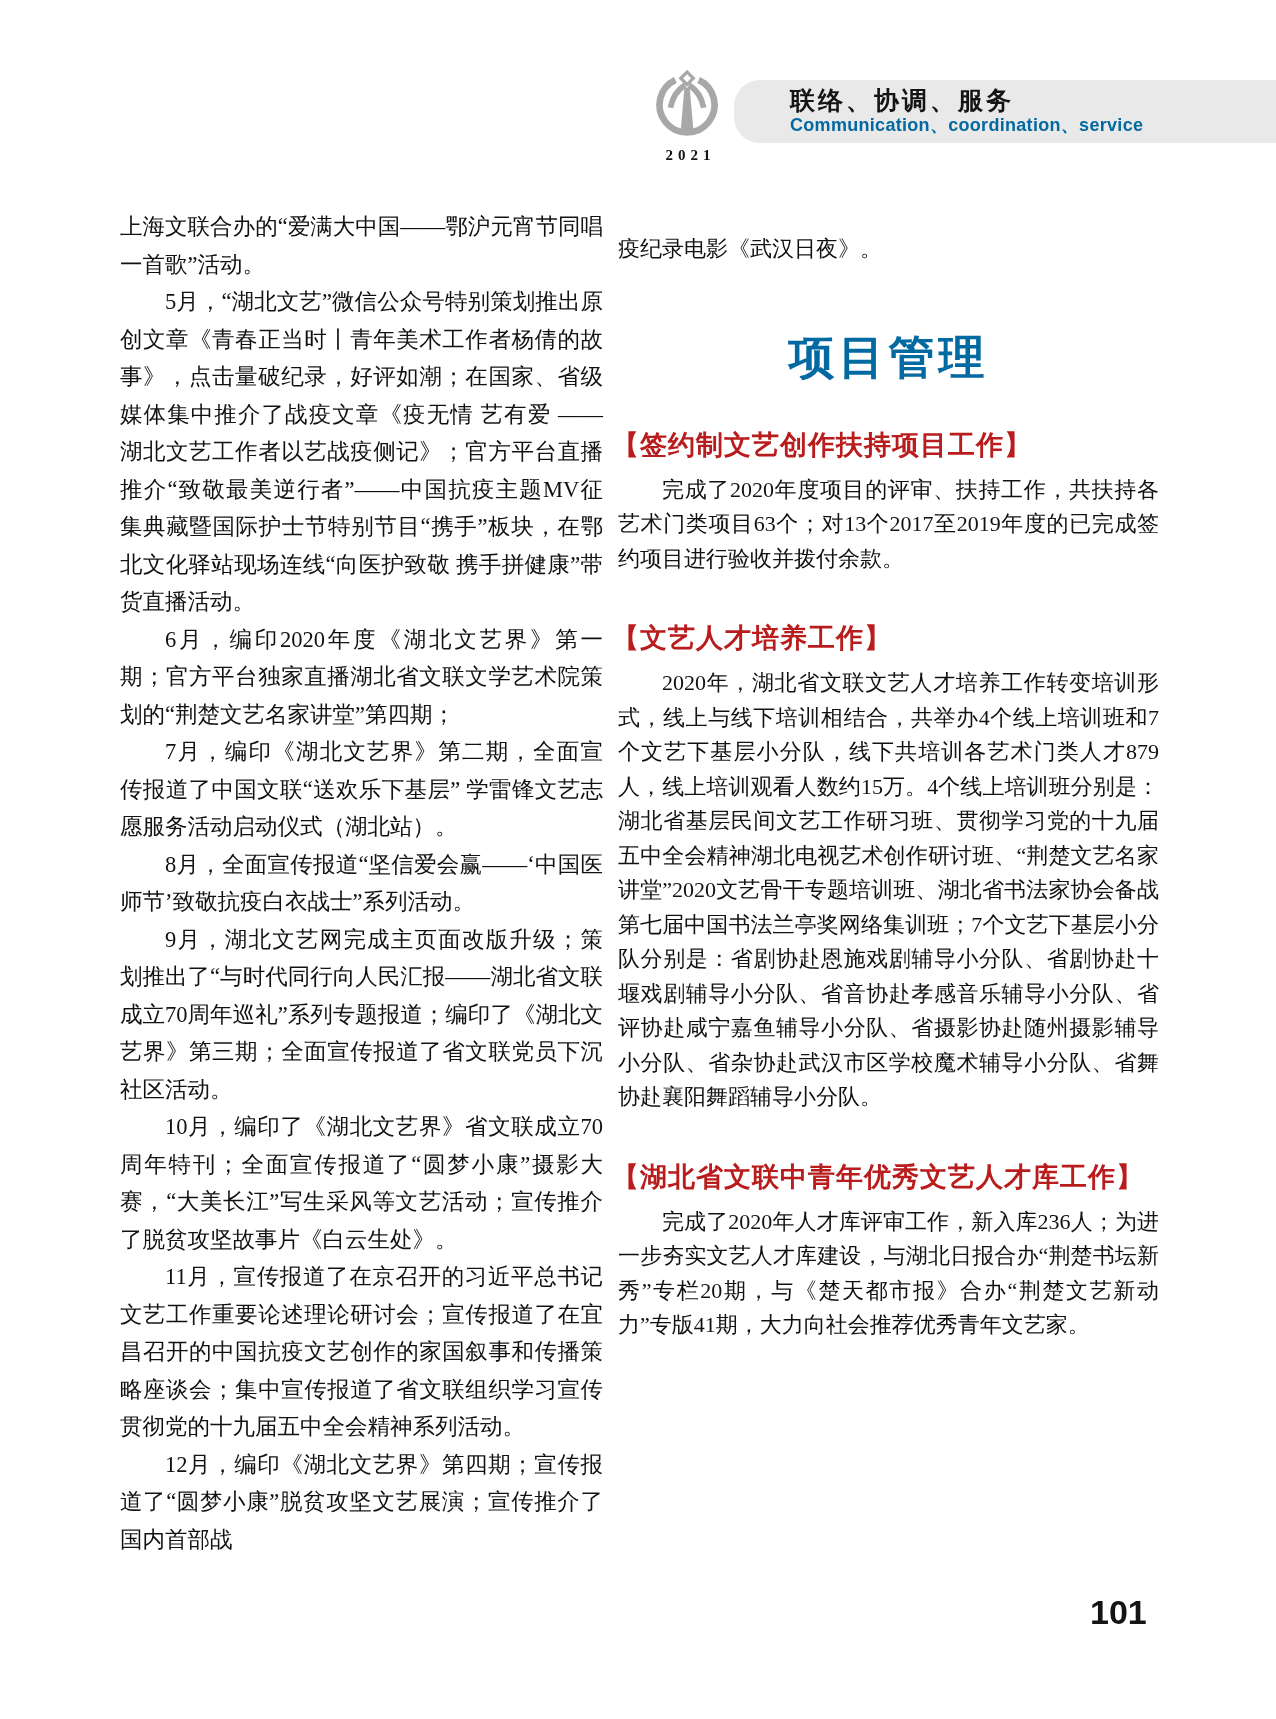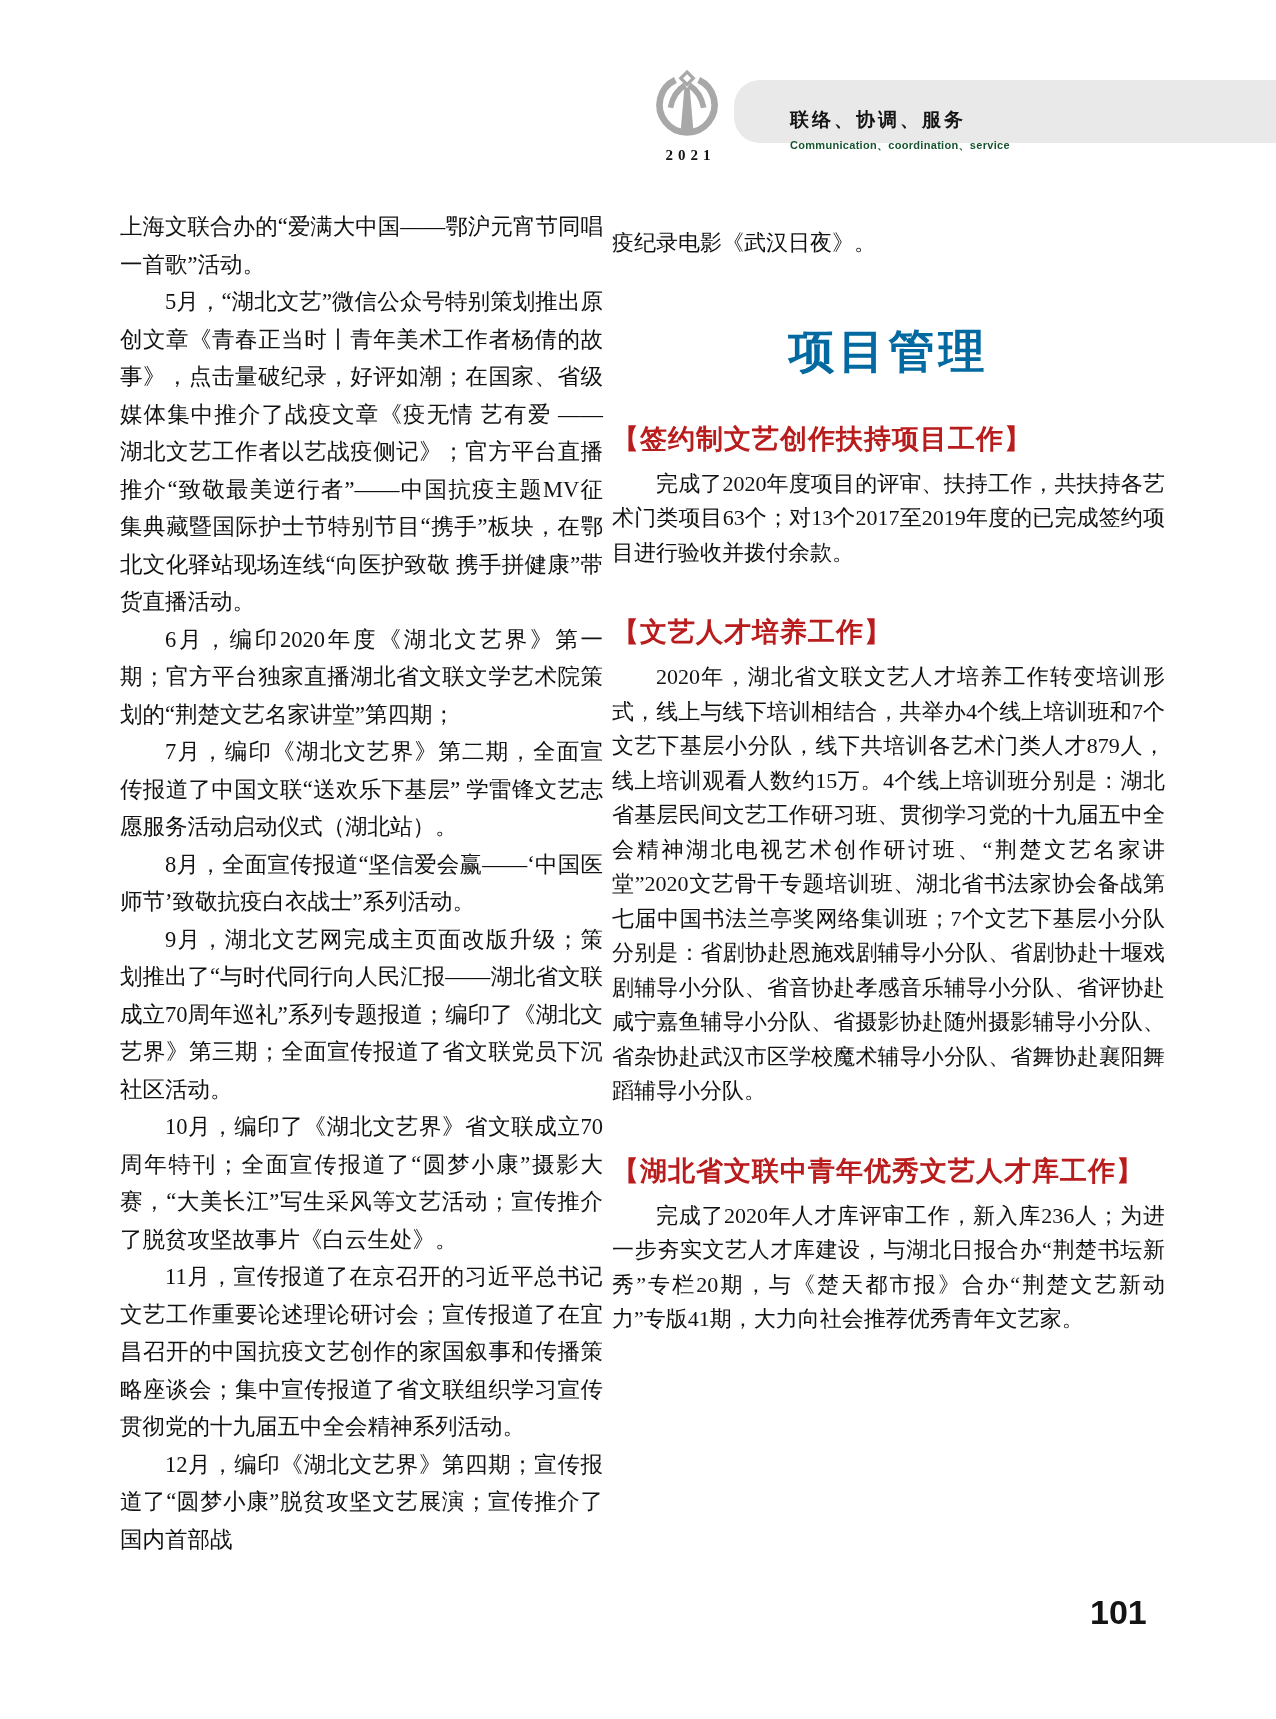--- a/index.html
+++ b/index.html
@@ -12,38 +12,38 @@
   .logo-year{
     font-family:"Liberation Serif",serif;font-weight:bold;font-size:15px;
     letter-spacing:5px;text-indent:5px;color:#141414;line-height:22px;
   }
   .header-band{
     position:absolute;left:734px;top:80px;width:542px;height:63px;
     background:#e9e9e9;border-radius:26px 0 0 26px;box-sizing:border-box;
     padding:8px 0 0 56px;
   }
   .header-title-cn{
-    font-family:Liberation Mono, monospace;font-weight:bold;
-    font-size:19px;letter-spacing:3px;color:#141414;line-height:26px;margin-top:20px;
+    font-family:Liberation Serif, serif;font-weight:bold;
+    font-size:25px;letter-spacing:3px;color:#141414;line-height:26px;
   }
   .header-title-en{
     font-family:"Liberation Sans","DejaVu Sans",sans-serif;font-weight:bold;
-    font-size:11px;color:#14532d;margin-top:2px;letter-spacing:0.3px;line-height:18px;
+    font-size:18px;color:#0369a1;margin-top:2px;letter-spacing:0.3px;line-height:18px;
   }
   
   .col-left{
     position:absolute;left:120px;top:208px;width:483px;
     font-size:22.5px;line-height:37.5px;text-align:justify;
   }
   .col-left p{margin:0;}
   .col-right{
     position:absolute;left:612px;top:226px;width:553px;
     font-size:22px;line-height:34.5px;text-align:justify;
   }
-  .col-right p{margin:0;}
+  .col-right p{margin:6px;}
   .indent{text-indent:2em;}
   .chapter-heading{
     font-family:"Liberation Sans","DejaVu Sans",sans-serif;font-weight:bold;
     font-size:46px;line-height:52px;letter-spacing:4px;color:#0369a1;
     text-align:center;margin:64px 0 0 0;
   }
   .section-title{
     font-family:"Liberation Sans","DejaVu Sans",sans-serif;font-weight:bold;
     font-size:27px;line-height:32px;letter-spacing:1px;color:#b91c1c;
     margin:46px 0 12px 0;

